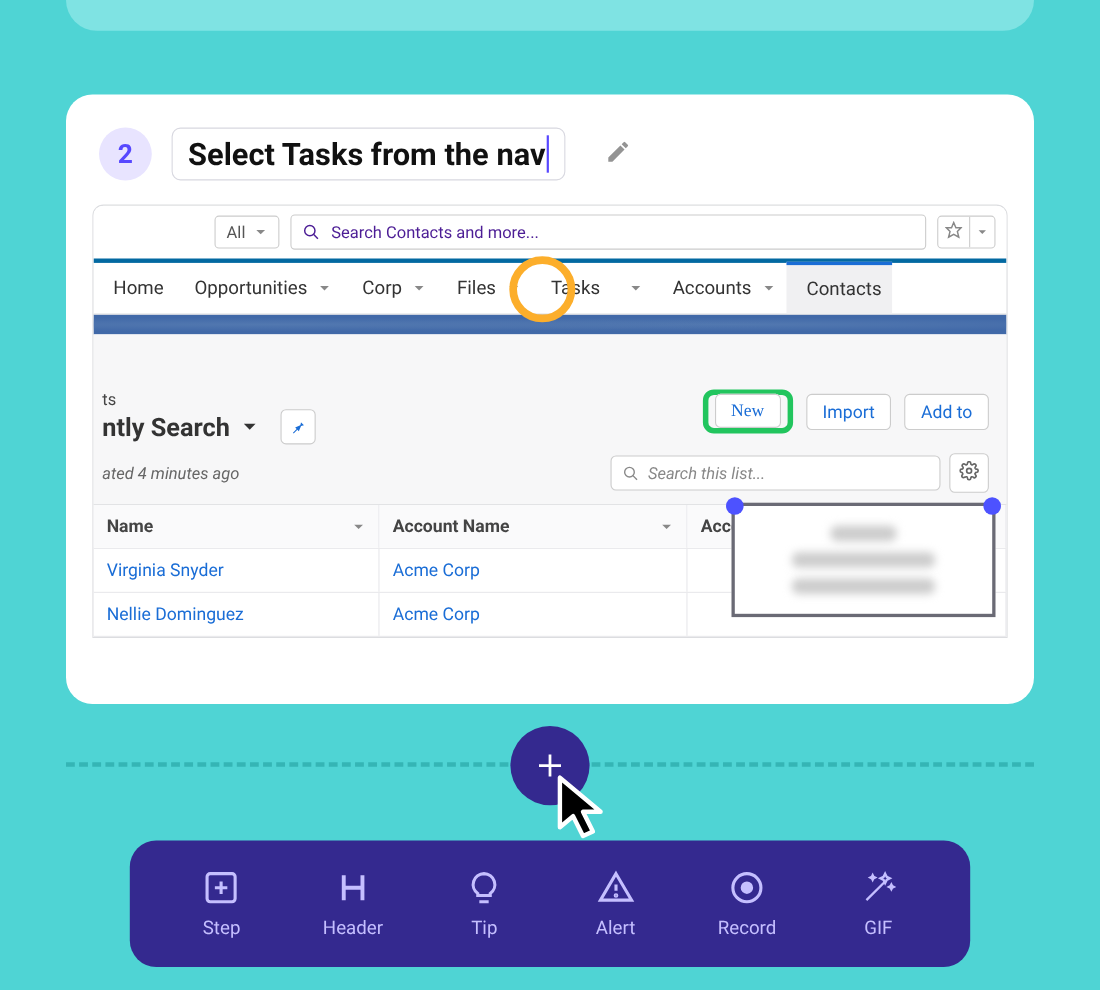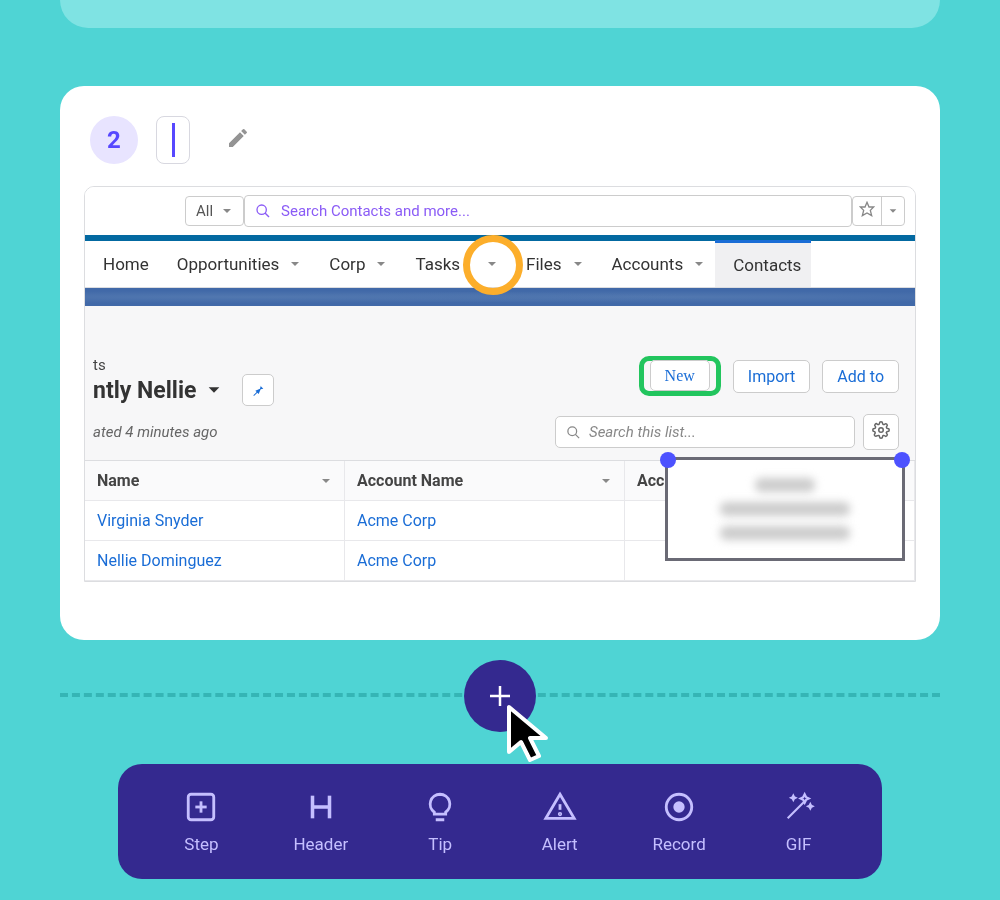--- a/index.html
+++ b/index.html
@@ -76,22 +76,23 @@
 .sf-window {
   border: 1.5px solid #dcdde0;
   border-radius: 10px 10px 0 0;
   margin: 0 24px 0 24px;
   overflow: hidden;
   background: #fff;
 }
 .sf-topbar {
   display: flex;
   align-items: center;
+  gap: 10px;
   padding: 8px 10px;
-  border-bottom: 6px solid #0369a1;
+  border-bottom: 4px solid #0369a1;
   background: #fff;
 }
 .sf-all {
   border: 1px solid #ccc;
   border-radius: 4px;
   padding: 5px 10px;
   display: flex;
   align-items: center;
   gap: 8px;
   color: #555;
@@ -99,21 +100,21 @@
 }
 .sf-all svg { color: #888; }
 .sf-search {
   flex: 1;
   display: flex;
   align-items: center;
   border: 1px solid #ccc;
   border-radius: 4px;
   padding: 6px 10px;
   gap: 10px;
-  color: #8b5cf6;
+  color: #4c1d95;
   font-size: 15px;
 }
 .sf-fav {
   display: flex;
   border: 1px solid #ccc;
   border-radius: 4px;
   overflow: hidden;
 }
 .sf-fav-part {
   padding: 4px 6px;
@@ -315,20 +316,21 @@
 </style>
 </head>
 <body>
 
 <div class="top-bar"></div>
 
 <div class="card">
   <div class="step-header">
     <div class="step-badge">2</div>
     <div class="step-title-wrap">
+      <span class="step-title">Select Tasks from the nav</span>
       <span class="cursor-bar"></span>
     </div>
     <span class="pencil">
       <svg width="24" height="24" viewBox="0 0 24 24" fill="currentColor">
           <path d="M3 17.25V21h3.75l11-11-3.75-3.75-11 11zM20.7 7.04a1 1 0 0 0 0-1.41l-2.34-2.34a1 1 0 0 0-1.41 0l-1.83 1.83 3.75 3.75 1.83-1.83z"></path>
         </svg>
     </span>
   </div>
 
   <div class="sf-window" style="position:relative;">
@@ -370,29 +372,29 @@
           <svg class="chev" width="12" height="12" viewBox="0 0 12 12" fill="currentColor">
             <path d="M2 4l4 4 4-4z"></path>
           </svg>
         </div>
       <div class="sf-nav-item">
           <span>Corp</span>
           <svg class="chev" width="12" height="12" viewBox="0 0 12 12" fill="currentColor">
             <path d="M2 4l4 4 4-4z"></path>
           </svg>
         </div>
+      <div class="sf-nav-item">
+          <span>Files</span>
+          <svg class="chev" width="12" height="12" viewBox="0 0 12 12" fill="currentColor">
+            <path d="M2 4l4 4 4-4z"></path>
+          </svg>
+        </div>
       <div class="sf-nav-item" style="position:relative;">
           <span>Tasks</span>
           <svg class="chev" width="12" height="12" viewBox="0 0 12 12" fill="currentColor" style="margin-left:16px;">
-            <path d="M2 4l4 4 4-4z"></path>
-          </svg>
-        </div>
-      <div class="sf-nav-item">
-          <span>Files</span>
-          <svg class="chev" width="12" height="12" viewBox="0 0 12 12" fill="currentColor">
             <path d="M2 4l4 4 4-4z"></path>
           </svg>
         </div>
       <div class="sf-nav-item">
           <span>Accounts</span>
           <svg class="chev" width="12" height="12" viewBox="0 0 12 12" fill="currentColor">
             <path d="M2 4l4 4 4-4z"></path>
           </svg>
         </div>
       <div class="sf-nav-item active">
@@ -401,21 +403,21 @@
       <div class="tasks-ring" style="left:378px; top:-6px;"></div>
     </div>
 
     <div class="blue-band"></div>
 
     <div class="list-header">
       <div class="list-top-row">
         <div class="list-title-area">
           <div class="list-small">ts</div>
           <div class="list-big">
-            <span>ntly Nellie</span>
+            <span>ntly Search</span>
             <svg width="16" height="16" viewBox="0 0 12 12" fill="currentColor">
                 <path d="M2 4l4 4 4-4z"></path>
               </svg>
             <span class="pin-btn">
               <svg width="16" height="16" viewBox="0 0 24 24" fill="currentColor">
                   <path d="M14 4l6 6-4 1-3 7-2-2-5 5-1-1 5-5-2-2 7-3 1-4-2-2z"></path>
                 </svg>
             </span>
           </div>
         </div>

